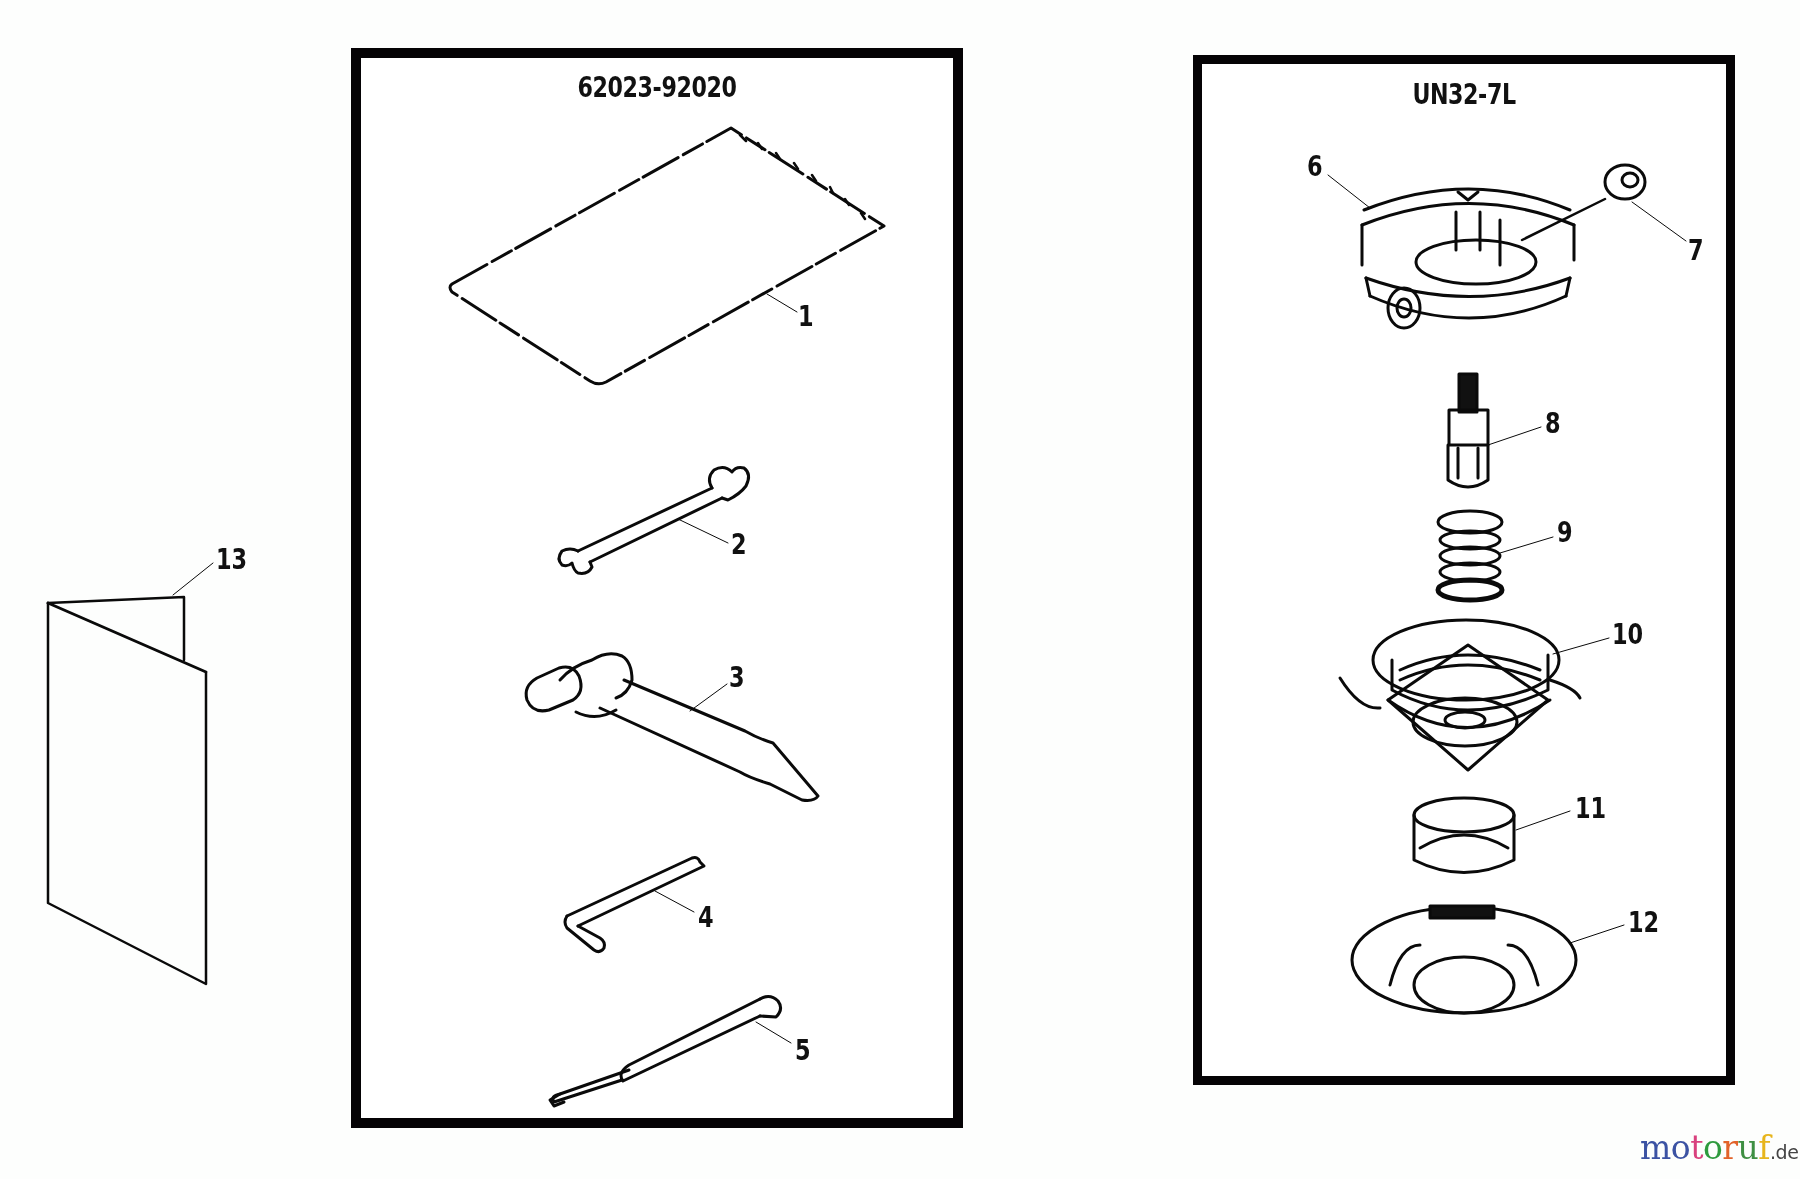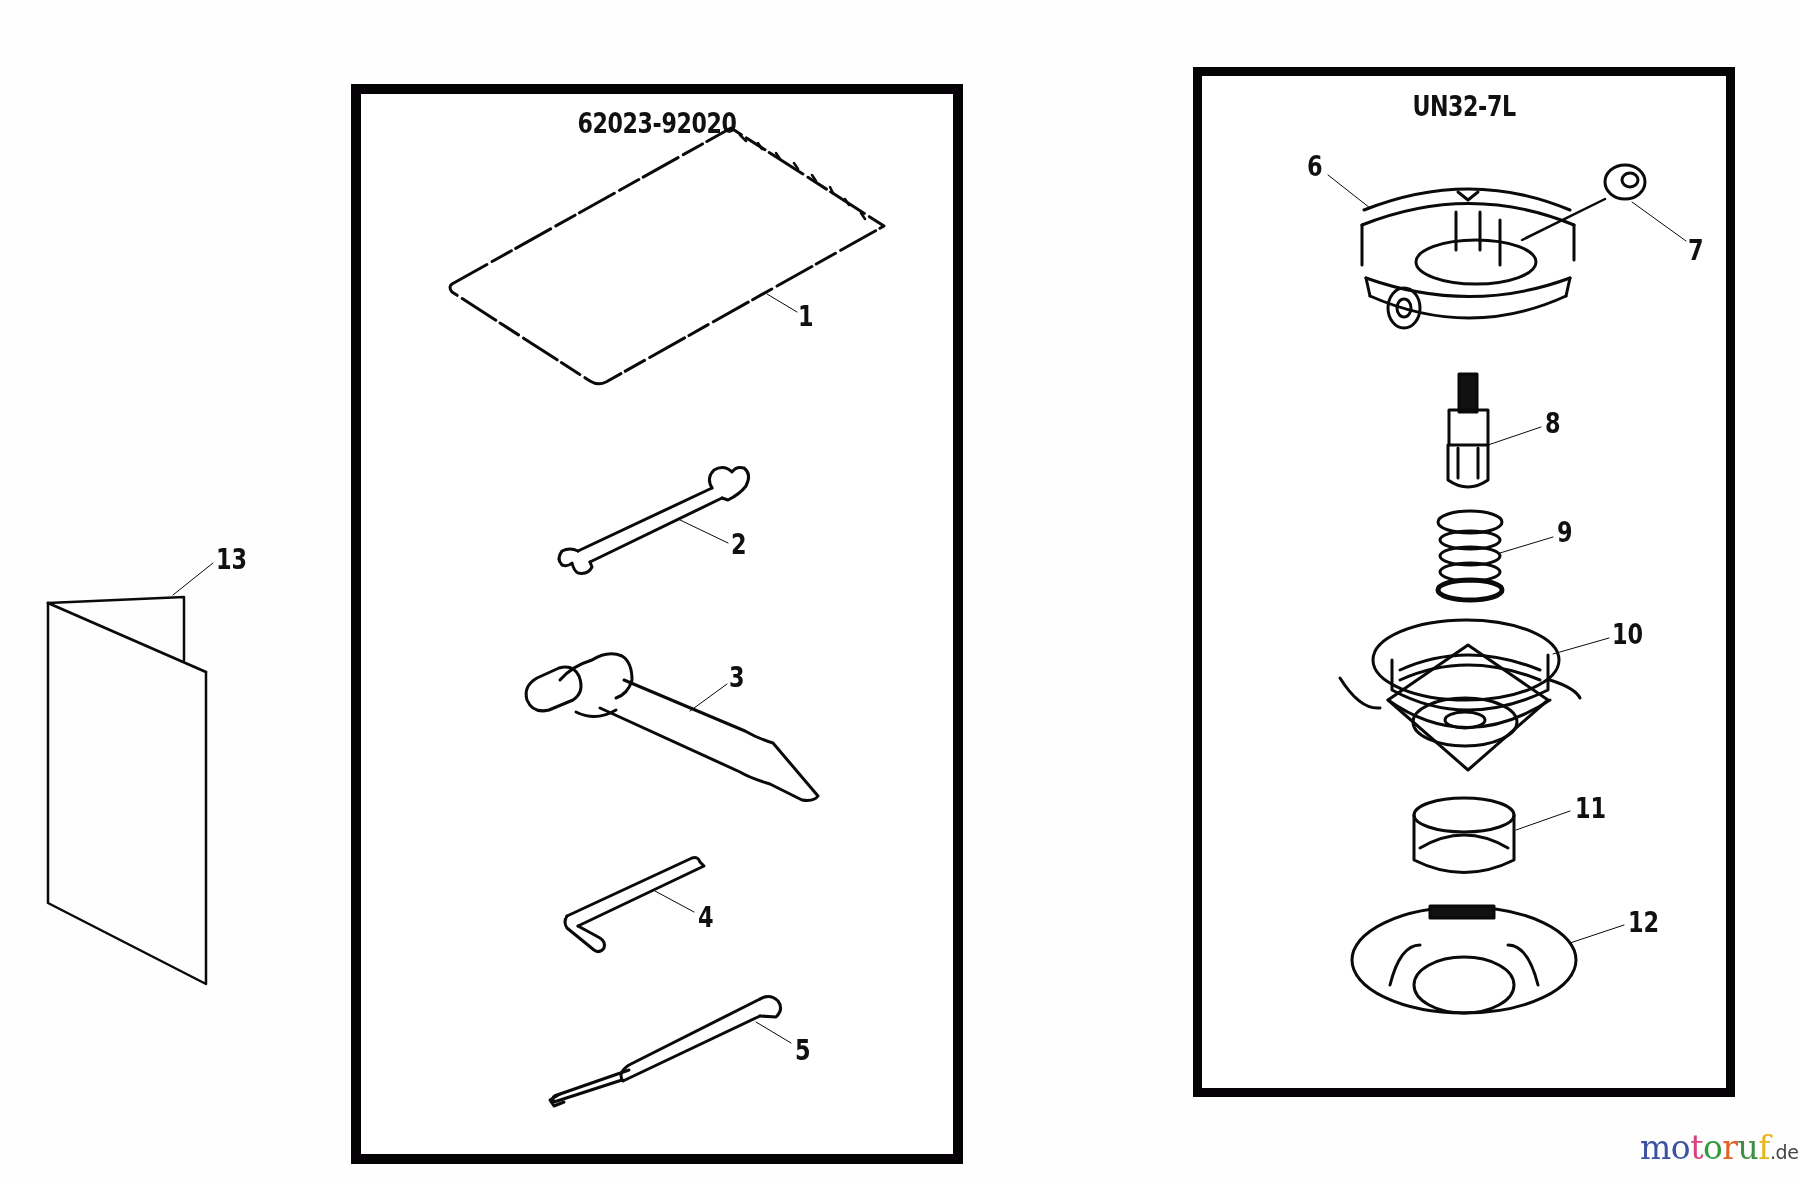--- a/index.html
+++ b/index.html
@@ -1,37 +1,37 @@
 <!DOCTYPE html>
 <html><head>
 <meta charset="utf-8">
 <style>
   html, body { margin: 0; padding: 0; background: #fdfefd; }
   body { width: 1800px; height: 1179px; position: relative; overflow: hidden;
          font-family: "DejaVu Sans", "Liberation Sans", sans-serif; }
-  .box { position: absolute; border: 10px solid #050305; box-sizing: border-box; background: #ffffff; margin-top: 36px; }
+  .box { position: absolute; border: 10px solid #050305; box-sizing: border-box; background: #ffffff; }
   .box-title { position: absolute; left: 0; right: 0; text-align: center;
                font-family: "DejaVu Sans Condensed", "DejaVu Sans", sans-serif;
                font-weight: bold; font-size: 29px; color: #111; letter-spacing: -0.5px;
                transform: scaleX(0.85); }
   .callout { position: absolute; font-family: "DejaVu Sans", sans-serif; font-weight: bold;
              font-size: 28px; color: #111; transform: scaleX(0.8); transform-origin: left top; }
   svg.art { position: absolute; left: 0; top: 0; }
   .logo { position: absolute; left: 1640px; right: 0; top: 1128px; font-family: "DejaVu Serif", "Liberation Serif", serif;
           font-size: 33px; letter-spacing: -0.5px; }
   .logo .tld { font-family: "DejaVu Sans", sans-serif; font-size: 19px; color: #444; }
 </style>
 </head>
 <body>
 
 <div class="box" style="left:351px; top:48px; width:612px; height:1080px;">
   <div class="box-title" style="top:12px;">62023-92020</div>
 </div>
 
-<div class="box" style="left:1193px; top:31px; width:542px; height:1030px; border-width:9px;">
+<div class="box" style="left:1193px; top:55px; width:542px; height:1030px; border-width:9px;">
   <div class="box-title" style="top:13px;">UN32-7L</div>
 </div>
 
 <svg class="art" width="1800" height="1179" viewBox="0 0 1800 1179">
   <g fill="none" stroke="#0a0a0a" stroke-linecap="round" stroke-linejoin="round">
 
     <g stroke-width="2.5">
       <polyline points="48,603 48,903 206,984 206,673"></polyline>
       <line x1="48" y1="603" x2="206" y2="672" stroke-width="3"></line>
       <polyline points="48,603 184,597 184,660"></polyline>

